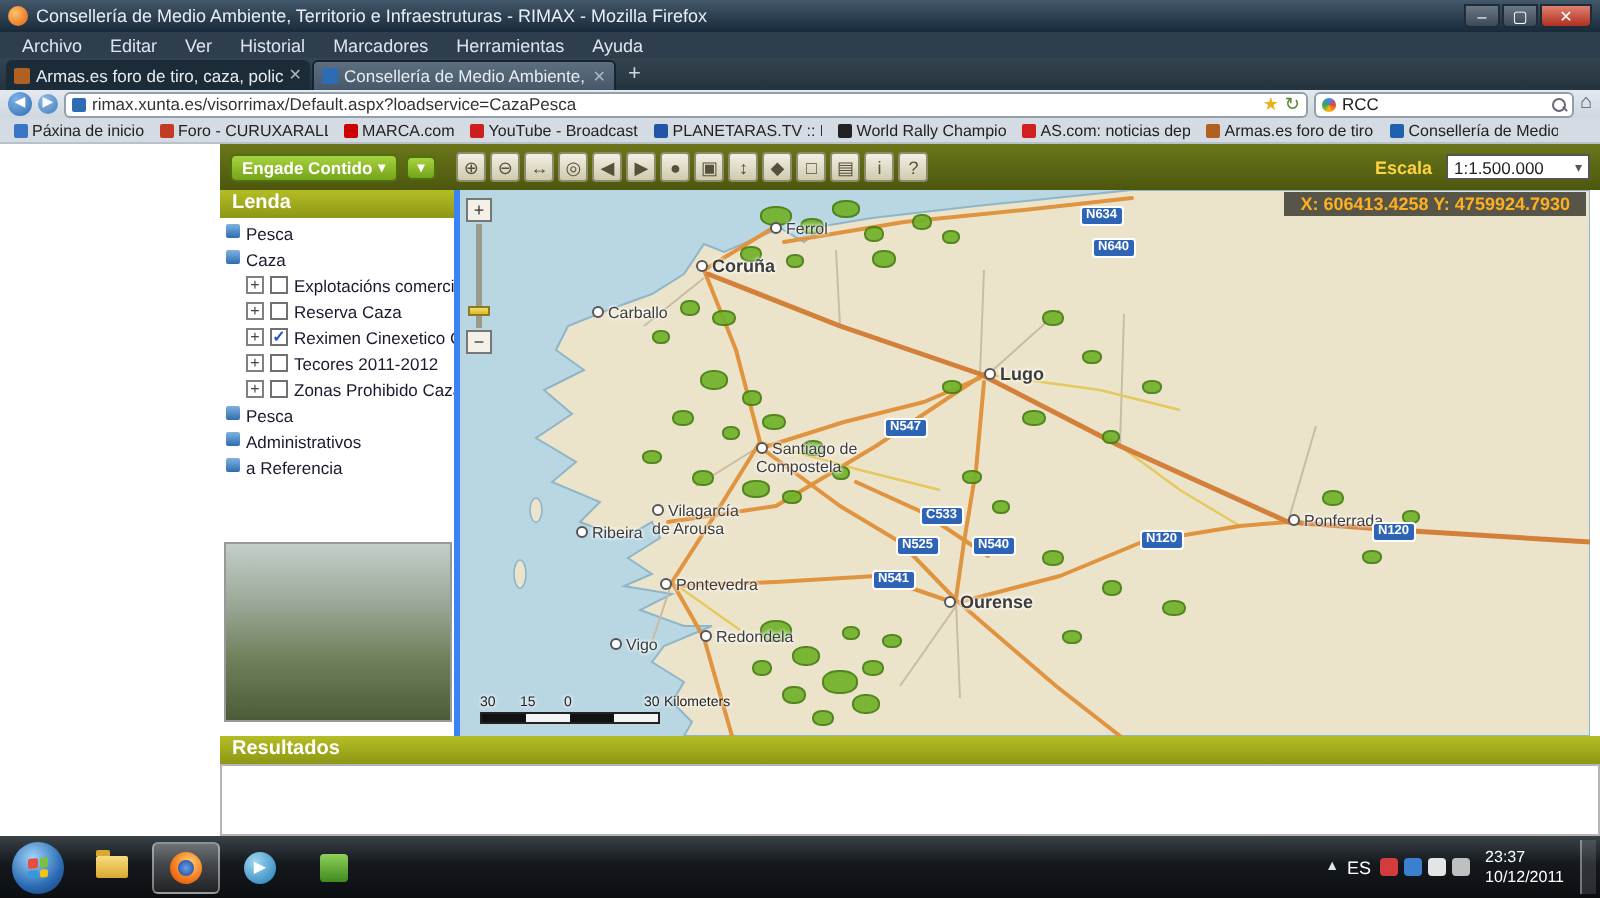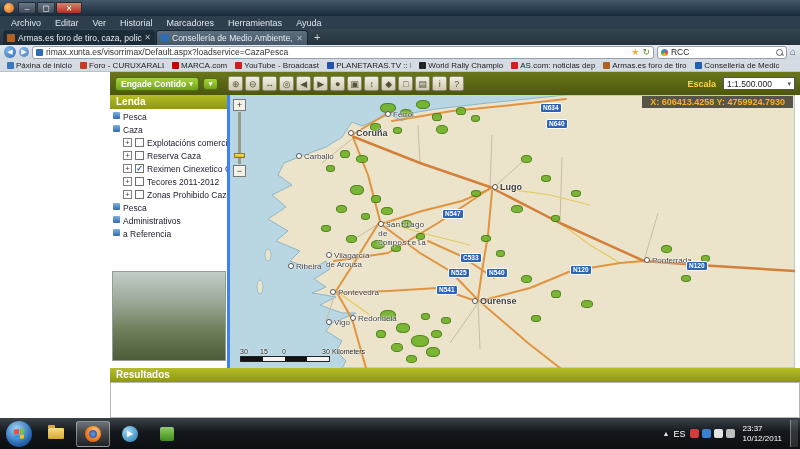--- a/index.html
+++ b/index.html
@@ -109,20 +109,21 @@
   .clock{color:#fff;font-size:8px;text-align:left;line-height:1.25;margin:0 4px;}
   .showdesk{width:7px;height:27px;background:rgba(255,255,255,.12);border-left:1px solid rgba(255,255,255,.35);flex:none;}
 </style>
 </head>
 <body>
 
 <div class="screen">
 
   <div class="titlebar">
     <span class="ff-icon"></span>
+    <span class="title-text">Consellería de Medio Ambiente, Territorio e Infraestruturas - RIMAX - Mozilla Firefox</span>
     <span class="winbtns">
       <span class="winbtn">–</span>
       <span class="winbtn">▢</span>
       <span class="winbtn close">✕</span>
     </span>
   </div>
 
   <div class="menubar" id="menubar">
       <span class="menu-item">Archivo</span>
       <span class="menu-item">Editar</span>
@@ -385,27 +386,27 @@
         <div class="zone" style="left: 431px; top: 150px; width: 9px; height: 6px;"></div>
         <div class="zone" style="left: 451px; top: 180px; width: 8px; height: 5px;"></div>
         <div class="zone" style="left: 471px; top: 160px; width: 7px; height: 5px;"></div>
         <div class="zone" style="left: 251px; top: 140px; width: 8px; height: 5px;"></div>
         <div class="zone" style="left: 266px; top: 155px; width: 7px; height: 5px;"></div>
         <div class="zone" style="left: 241px; top: 95px; width: 8px; height: 5px;"></div>
         <div class="city" style="left: 155px; top: 16px;"><span class="dot"></span><span>Ferrol</span></div>
         <div class="city bold" style="left: 118px; top: 34px;"><span class="dot"></span><span>Coruña</span></div>
         <div class="city" style="left: 66px; top: 58px;"><span class="dot"></span><span>Carballo</span></div>
         <div class="city bold" style="left: 262px; top: 88px;"><span class="dot"></span><span>Lugo</span></div>
-        <div class="city" style="left: 148px; top: 126px; width: 60px; font-family: Liberation Mono, monospace;"><span class="dot"></span><span>Santiago de Compostela</span></div>
+        <div class="city" style="left: 148px; top: 126px; width: 60px;"><span class="dot"></span><span>Santiago de Compostela</span></div>
         <div class="city" style="left: 58px; top: 168px;"><span class="dot"></span><span>Ribeira</span></div>
         <div class="city" style="left: 96px; top: 157px; width: 50px;"><span class="dot"></span><span>Vilagarcía de Arousa</span></div>
         <div class="city" style="left: 100px; top: 194px;"><span class="dot"></span><span>Pontevedra</span></div>
         <div class="city bold" style="left: 242px; top: 202px;"><span class="dot"></span><span>Ourense</span></div>
         <div class="city" style="left: 120px; top: 220px;"><span class="dot"></span><span>Redondela</span></div>
-        <div class="city" style="left: 96px; top: 224px;"><span class="dot"></span><span>Vigo</span></div>
+        <div class="city" style="left: 75px; top: 224px;"><span class="dot"></span><span>Vigo</span></div>
         <div class="city" style="left: 414px; top: 162px;"><span class="dot"></span><span>Ponferrada</span></div>
         <div class="shield" style="left: 310px; top: 8px;">N634</div>
         <div class="shield" style="left: 316px; top: 24px;">N640</div>
         <div class="shield" style="left: 212px; top: 114px;">N547</div>
         <div class="shield" style="left: 230px; top: 158px;">C533</div>
         <div class="shield" style="left: 218px; top: 173px;">N525</div>
         <div class="shield" style="left: 256px; top: 173px;">N540</div>
         <div class="shield" style="left: 206px; top: 190px;">N541</div>
         <div class="shield" style="left: 340px; top: 170px;">N120</div>
         <div class="shield" style="left: 456px; top: 166px;">N120</div>

